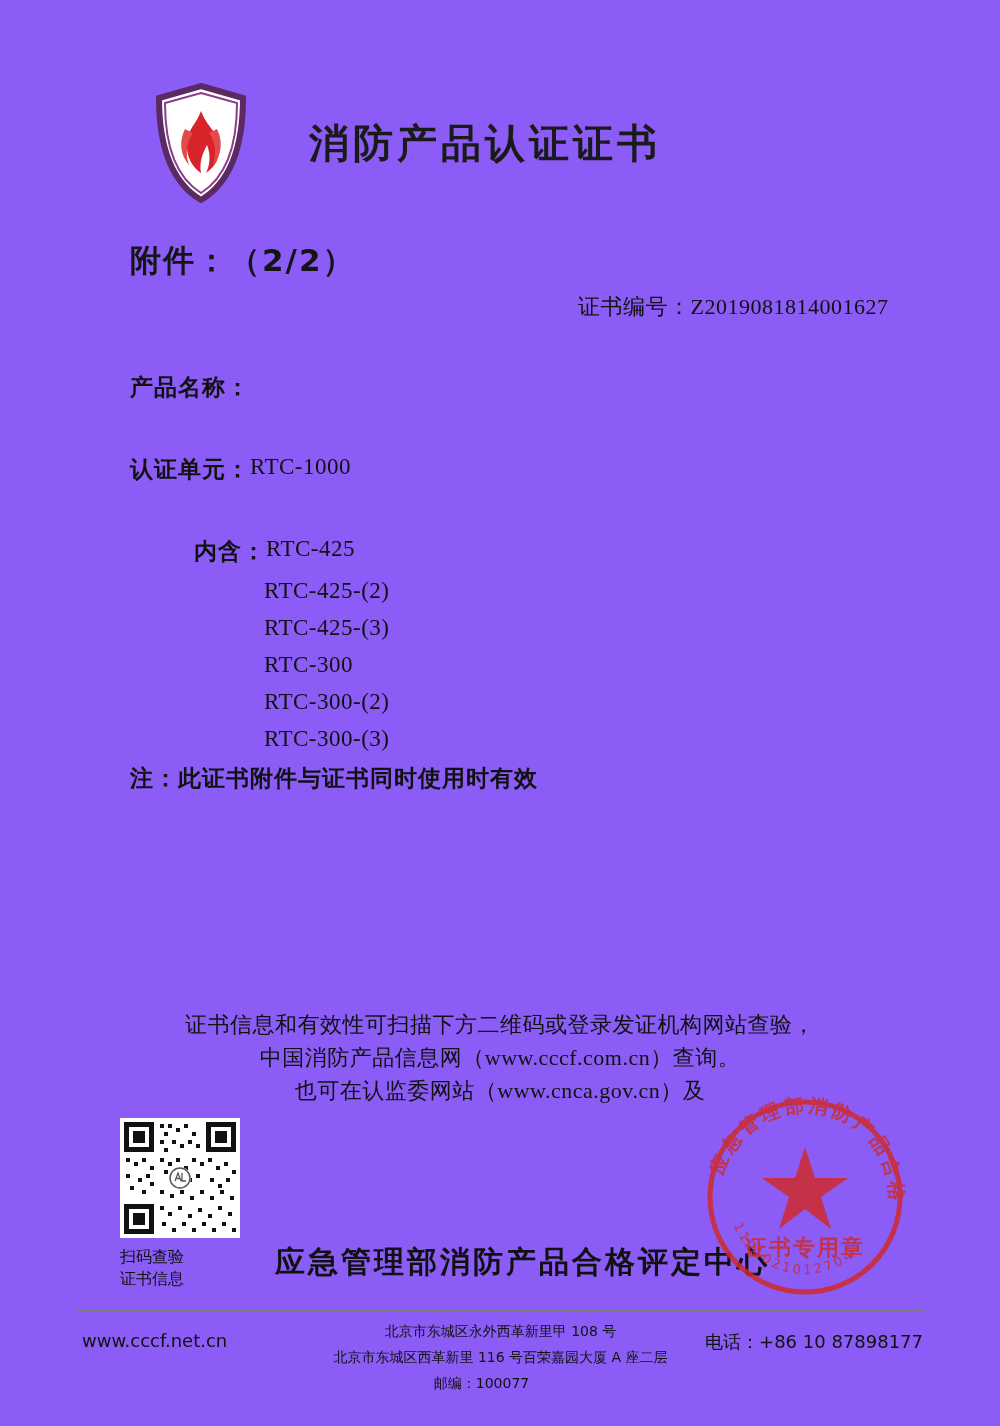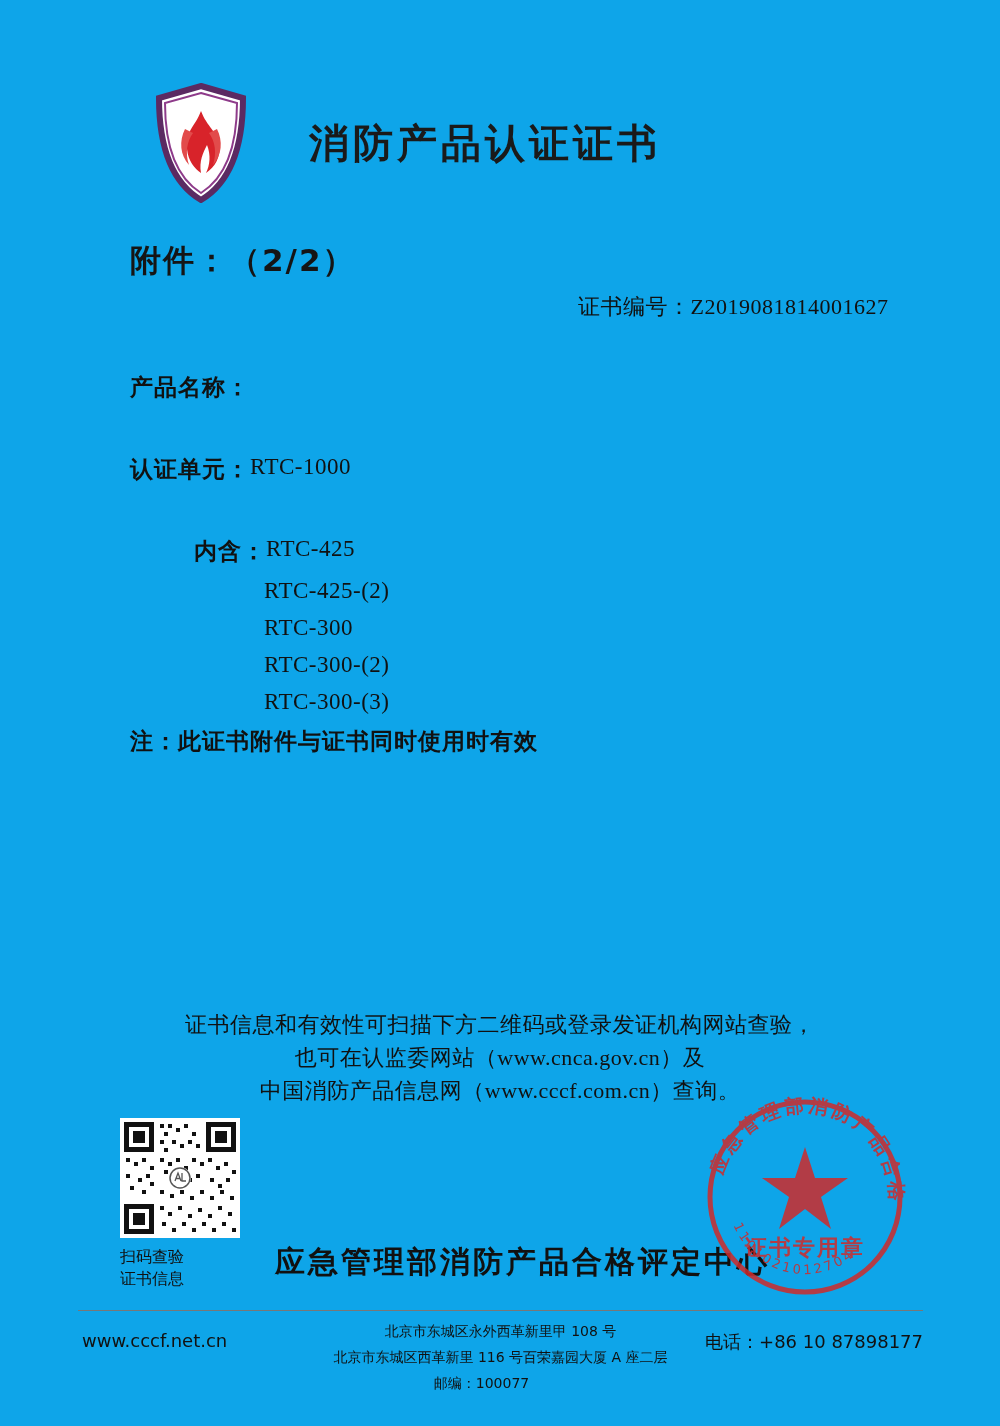--- a/index.html
+++ b/index.html
@@ -8,21 +8,21 @@
     background: #ffffff;
   }
   body {
     font-family: "Liberation Serif", serif;
     color: #111;
   }
   .page {
     position: relative;
     width: 1000px;
     height: 1426px;
-    background: #0ea5e9;
+    background: #8b5cf6;
     overflow: hidden;
   }
   
   .header {
     position: absolute;
     top: 78px;
     left: 155px;
     width: 700px;
     height: 130px;
     display: flex;
@@ -258,31 +258,32 @@
       <span class="field-label">认证单元：</span>
       <span class="field-value">RTC-1000</span>
     </div>
 
     <div class="field-row">
       <span class="field-label indent">内含：</span>
       <span class="field-value">RTC-425</span>
     </div>
 
     <div class="sub-item">RTC-425-(2)</div>
+    <div class="sub-item">RTC-425-(3)</div>
     <div class="sub-item">RTC-300</div>
     <div class="sub-item">RTC-300-(2)</div>
     <div class="sub-item">RTC-300-(3)</div>
 
     <div class="note">注：此证书附件与证书同时使用时有效</div>
   </div>
 
   <div class="verify">
     <div>证书信息和有效性可扫描下方二维码或登录发证机构网站查验，</div>
+    <div>中国消防产品信息网（www.cccf.com.cn）查询。</div>
     <div>也可在认监委网站（www.cnca.gov.cn）及</div>
-    <div>中国消防产品信息网（www.cccf.com.cn）查询。</div>
   </div>
 
   <div class="qr-block">
     <div class="qr">
       <svg width="120" height="120" viewBox="0 0 120 120">
         <rect x="0" y="0" width="120" height="120" fill="#ffffff"></rect>
 
         <rect x="4" y="4" width="30" height="30" fill="#111"></rect>
         <rect x="9" y="9" width="20" height="20" fill="#fff"></rect>
         <rect x="13" y="13" width="12" height="12" fill="#111"></rect>

